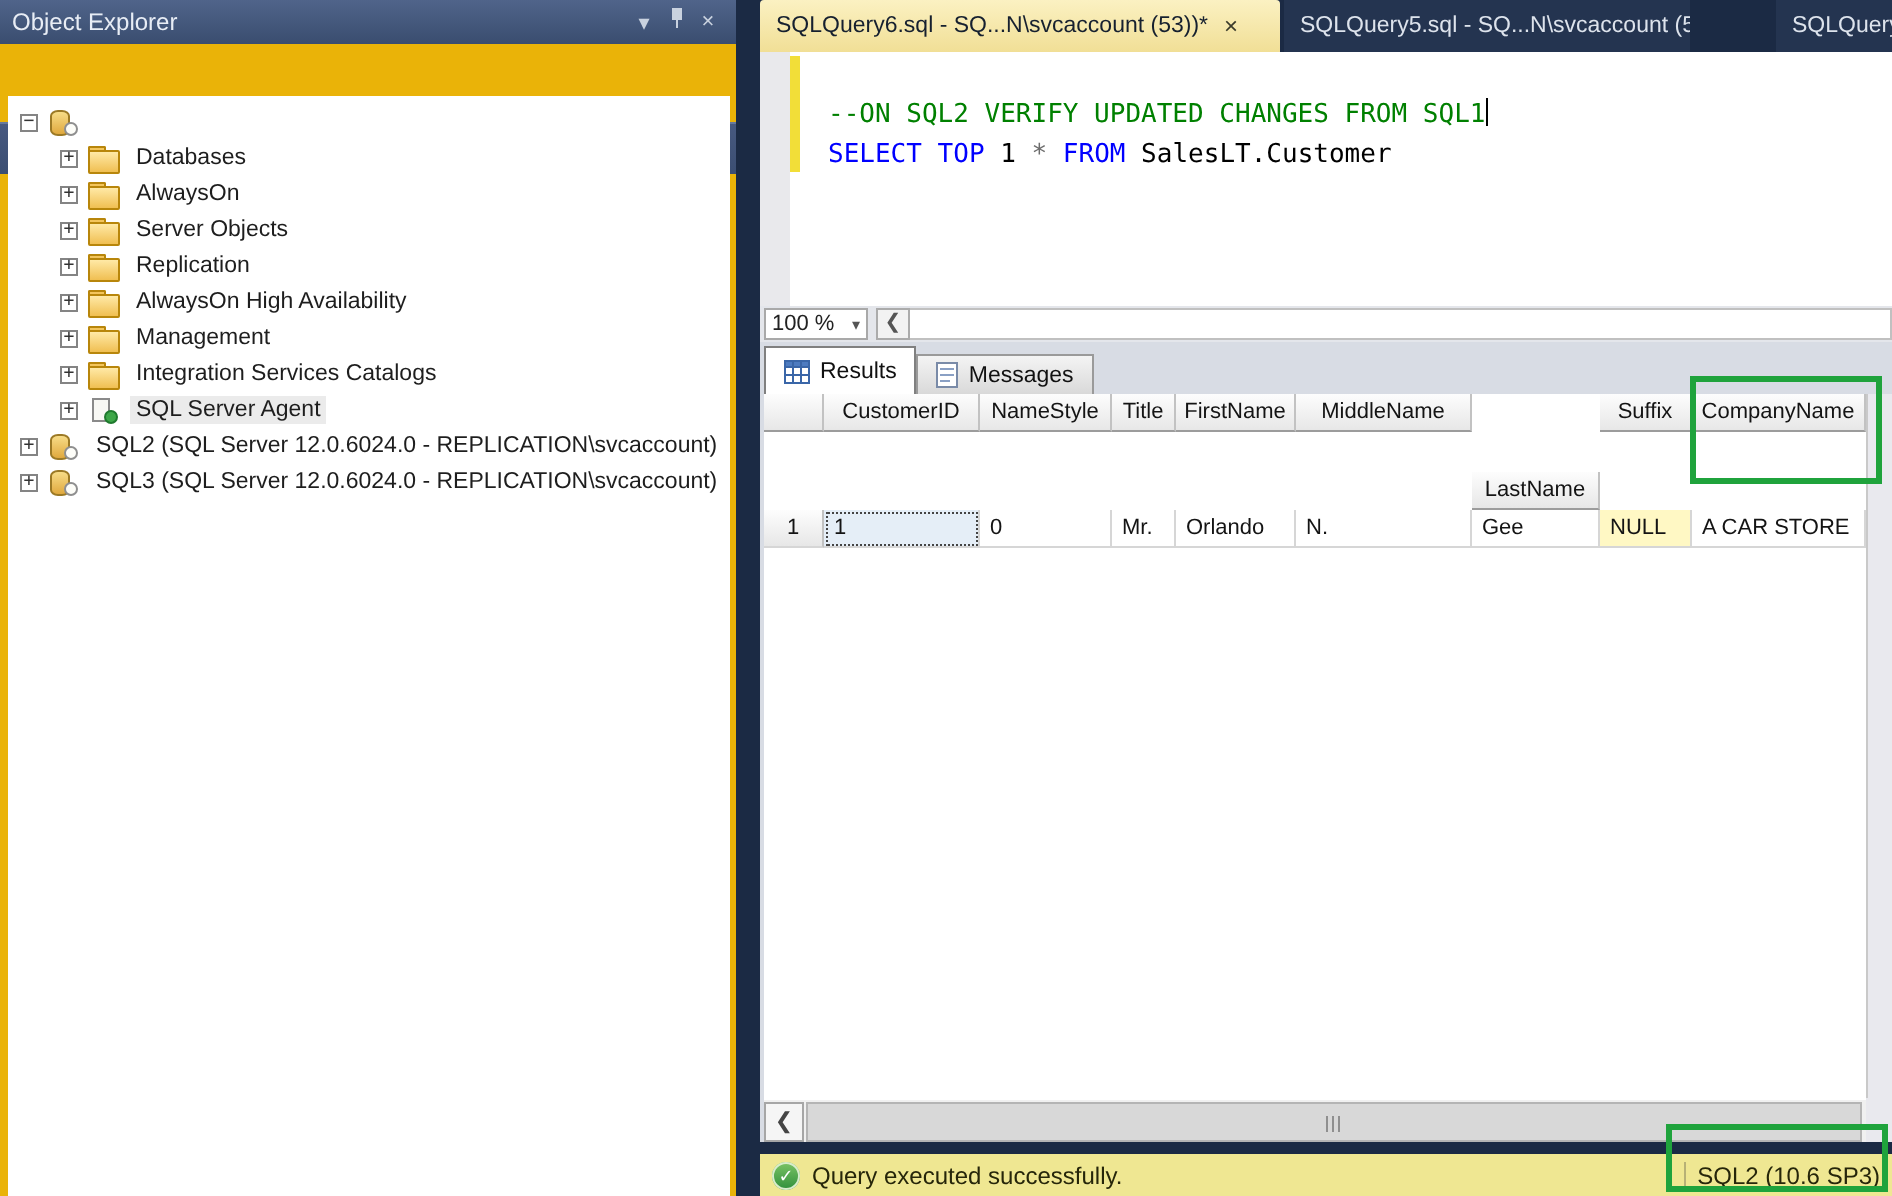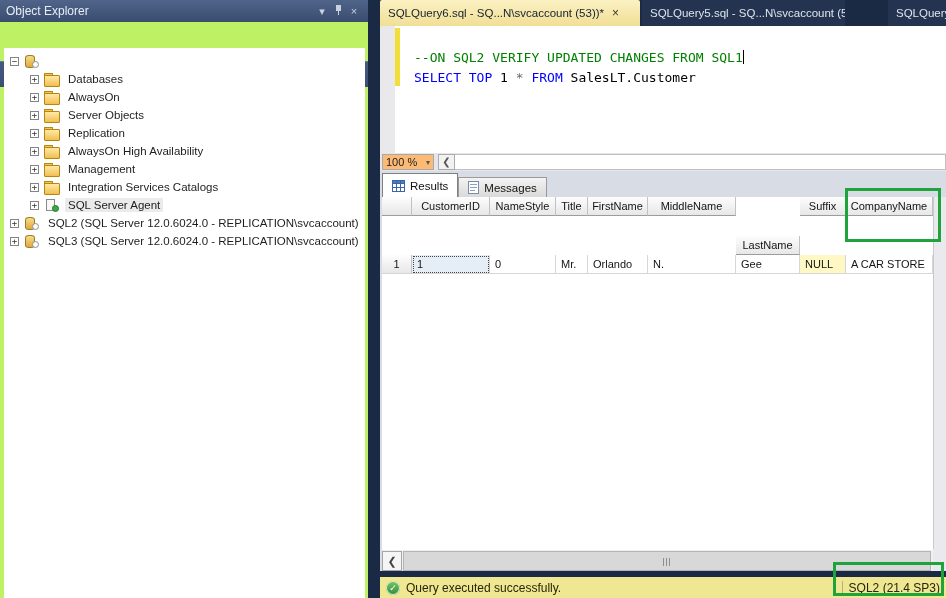--- a/index.html
+++ b/index.html
@@ -1,20 +1,20 @@
 <!DOCTYPE html>
 <html><head>
 <meta charset="utf-8">
 <style>
   * { margin:0; padding:0; box-sizing:border-box; }
   body { background:#0d1626; font-family:"Liberation Sans", sans-serif; }
   .screen { position:relative; width:946px; height:598px; background:#1b2a44; overflow:hidden; }
 
   
-  .oe-panel { position:absolute; left:0; top:0; width:368px; height:598px; background:#bef264; }
+  .oe-panel { position:absolute; left:0; top:0; width:368px; height:598px; background:#eab308; }
   .oe-title { height:22px; background:linear-gradient(#50648a,#3a4d6f); color:#e8edf5; font-size:12px;
               display:flex; align-items:center; padding:0 6px; }
   .oe-title-label { flex:1; }
   .oe-win-btn { color:#c9d2df; font-size:11px; width:16px; text-align:center; cursor:default; }
   .pin { display:inline-block; width:9px; height:11px; position:relative; }
   .pin::before { content:""; position:absolute; left:2px; top:0; width:5px; height:6px; background:#c9d2df; }
   .pin::after  { content:""; position:absolute; left:4px; top:6px; width:1px; height:4px; background:#c9d2df; }
 
   .oe-toolbar { height:26px; background:linear-gradient(#475980,#3b4e72); border-top:1px solid #67799d;
                 display:flex; align-items:center; padding:0 6px; gap:6px;margin-top:39px; }
@@ -65,21 +65,21 @@
 
   .editor { position:absolute; left:0; top:26px; width:566px; height:127px; background:#ffffff; }
   .gutter { position:absolute; left:0; top:0; width:15px; height:127px; background:#e9e9ec; }
   .changebar { position:absolute; left:15px; top:2px; width:5px; height:58px; }
   .code { position:absolute; left:34px; top:2px; right:0; font-family:"DejaVu Sans Mono", monospace;
           font-size:13px; line-height:20px; white-space:pre; }
   .c-com { color:#008000; } .c-kw { color:#0000ff; } .c-pl { color:#000000; } .c-op { color:#6d6d6d; }
   .caret { display:inline-block; width:1px; height:14px; background:#000; vertical-align:-2px; }
 
   .zoombar { position:absolute; left:0; top:153px; width:566px; height:18px; background:#e4e6eb; }
-  .zoom-combo { position:absolute; left:2px; top:1px; width:52px; height:16px; background:#fdba74; border:1px solid #a9a9a9;
+  .zoom-combo { position:absolute; left:2px; top:1px; width:52px; height:16px; background:#ffffff; border:1px solid #a9a9a9;
                 font-size:11px; color:#222; display:flex; align-items:center; padding:0 3px; }
   .zoom-combo .dd { margin-left:auto; font-size:8px; color:#555; }
   .hs-left { position:absolute; left:58px; top:1px; width:17px; height:16px; background:#f2f2f2; border:1px solid #ababab;
              font-size:10px; color:#555; text-align:center; line-height:14px; }
   .hs-track { position:absolute; left:75px; top:1px; right:0; height:16px; background:#ffffff; border:1px solid #c0c0c0; border-left:none; }
 
   
   .results { position:absolute; left:0; top:171px; width:566px; height:400px; background:#d8dce4;padding-left:44px; }
   .rtabs { position:absolute; left:2px; top:0; height:26px; display:flex; align-items:flex-end; }
   .rtab { display:flex; align-items:center; gap:5px; font-size:11.5px; color:#111; padding:0 9px; }
@@ -311,20 +311,20 @@
           </div>
       </div>
       <div class="scorner"></div>
     </div>
 
     <div class="statusbar" id="statusbar" style="background: rgb(239, 231, 146);">
       <span class="chk">✓</span>
       <span>Query executed successfully.</span>
       <span class="sb-spacer"></span>
       <span class="sb-div"></span>
-      <span>SQL2 (21.4 SP3)</span>
+      <span>SQL2 (10.6 SP3)</span>
     </div>
   </div>
 
   <div class="anno anno1" style="border-color: rgb(31, 163, 60);"></div>
   <div class="anno anno2" style="border-color: rgb(31, 163, 60);"></div>
 
 </div>
 
 </body></html>

